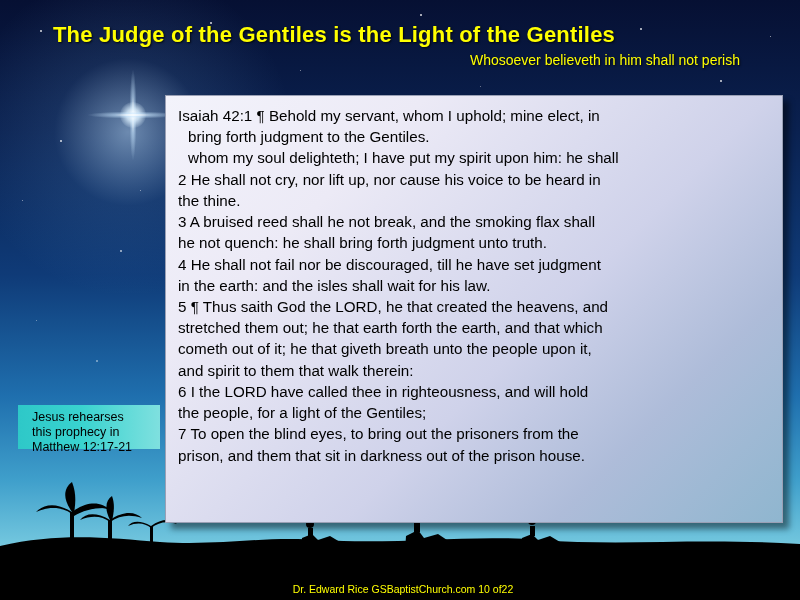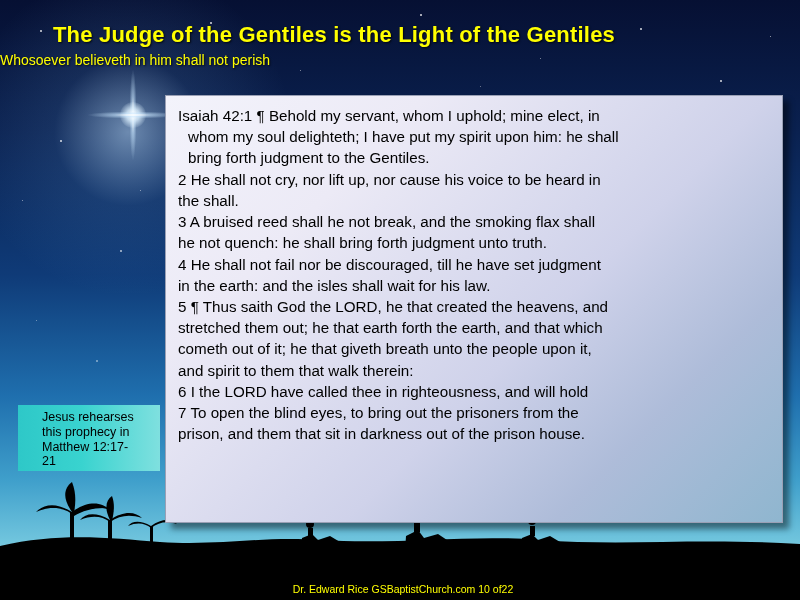--- a/index.html
+++ b/index.html
@@ -56,21 +56,21 @@
     text-align: center;
     color: #ffff00;
     font-size: 22px;
     font-weight: bold;
     text-shadow: 1px 1px 2px rgba(0,0,0,.8);
     letter-spacing: .2px;
   }
   .subtitle {
     position: absolute;
     top: 52px; left: 0; width: 740px;
-    text-align: left;
+    text-align: right;
     color: #ffff00;
     font-size: 14px;
     text-shadow: 1px 1px 2px rgba(0,0,0,.8);
   }
   .scripture-box {
     position: absolute;
     left: 165px; top: 95px;
     width: 618px; height: 428px;
     overflow: hidden;
     padding: 10px 0 0 12px;
@@ -79,26 +79,26 @@
     box-shadow: 6px 6px 6px rgba(0,0,0,.45);
     color: #000000;
     font-size: 15.2px;
     line-height: 1.33;
   }
   .scripture-box p { margin: 0 0 1px 0; }
   .scripture-box .ind { padding-left: 10px; }
   .note-box {
     position: absolute;
     left: 18px; top: 405px;
-    width: 142px; height: 66px;
+    width: 142px; height: 44px;
     background: linear-gradient(to right, #2ec8c8 0%, #39d3cf 45%, #7fe0df 100%);
     color: #000;
     font-size: 12.5px;
     line-height: 1.18;
-    padding: 5px 24px;
+    padding: 5px 14px;
     border: 0;
   }
   .footer {
     position: absolute;
     left: 0; bottom: 0;
     width: 800px; height: 22px;
     background: #000000;
     color: #ffff00;
     font-size: 10.5px;
     padding: 5px 0 0 6px;
@@ -163,33 +163,34 @@
       <rect x="530" y="76" width="5" height="10"></rect>
       <circle cx="532" cy="71" r="4"></circle>
     </g>
   </svg>
 
   <div class="title">The Judge of the Gentiles is the Light of the Gentiles</div>
   <div class="subtitle">Whosoever believeth in him shall not perish</div>
 
   <div class="scripture-box">
     <p>Isaiah 42:1 ¶  Behold my servant, whom I uphold; mine elect, in</p>
+    <p class="ind">bring forth judgment to the Gentiles.</p>
     <p class="ind">whom my soul delighteth; I have put my spirit upon him: he shall</p>
-    <p class="ind">bring forth judgment to the Gentiles.</p>
     <p>2  He shall not cry, nor lift up, nor cause his voice to be heard in</p>
-    <p> the shall.</p>
+    <p> the thine.</p>
     <p>3  A bruised reed shall he not break, and the smoking flax shall</p>
     <p> he not quench: he shall bring forth judgment unto truth.</p>
     <p>4  He shall not fail nor be discouraged, till he have set judgment</p>
     <p> in the earth: and the isles shall wait for his law.</p>
     <p>5 ¶  Thus saith God the LORD, he that created the heavens, and</p>
     <p> stretched them out; he that earth forth the earth, and that which</p>
     <p> cometh out of it; he that giveth breath unto the people upon it,</p>
     <p> and spirit to them that walk therein:</p>
     <p>6  I the LORD have called thee in righteousness, and will hold</p>
+    <p> the people, for a light of the Gentiles;</p>
     <p>7  To open the blind eyes, to bring out the prisoners from the</p>
     <p> prison, and them that sit in darkness out of the prison house.</p>
   </div>
 
   <div class="note-box">
     <div>Jesus rehearses</div>
     <div>this prophecy in</div>
     <div>Matthew 12:17-21</div>
   </div>
 

